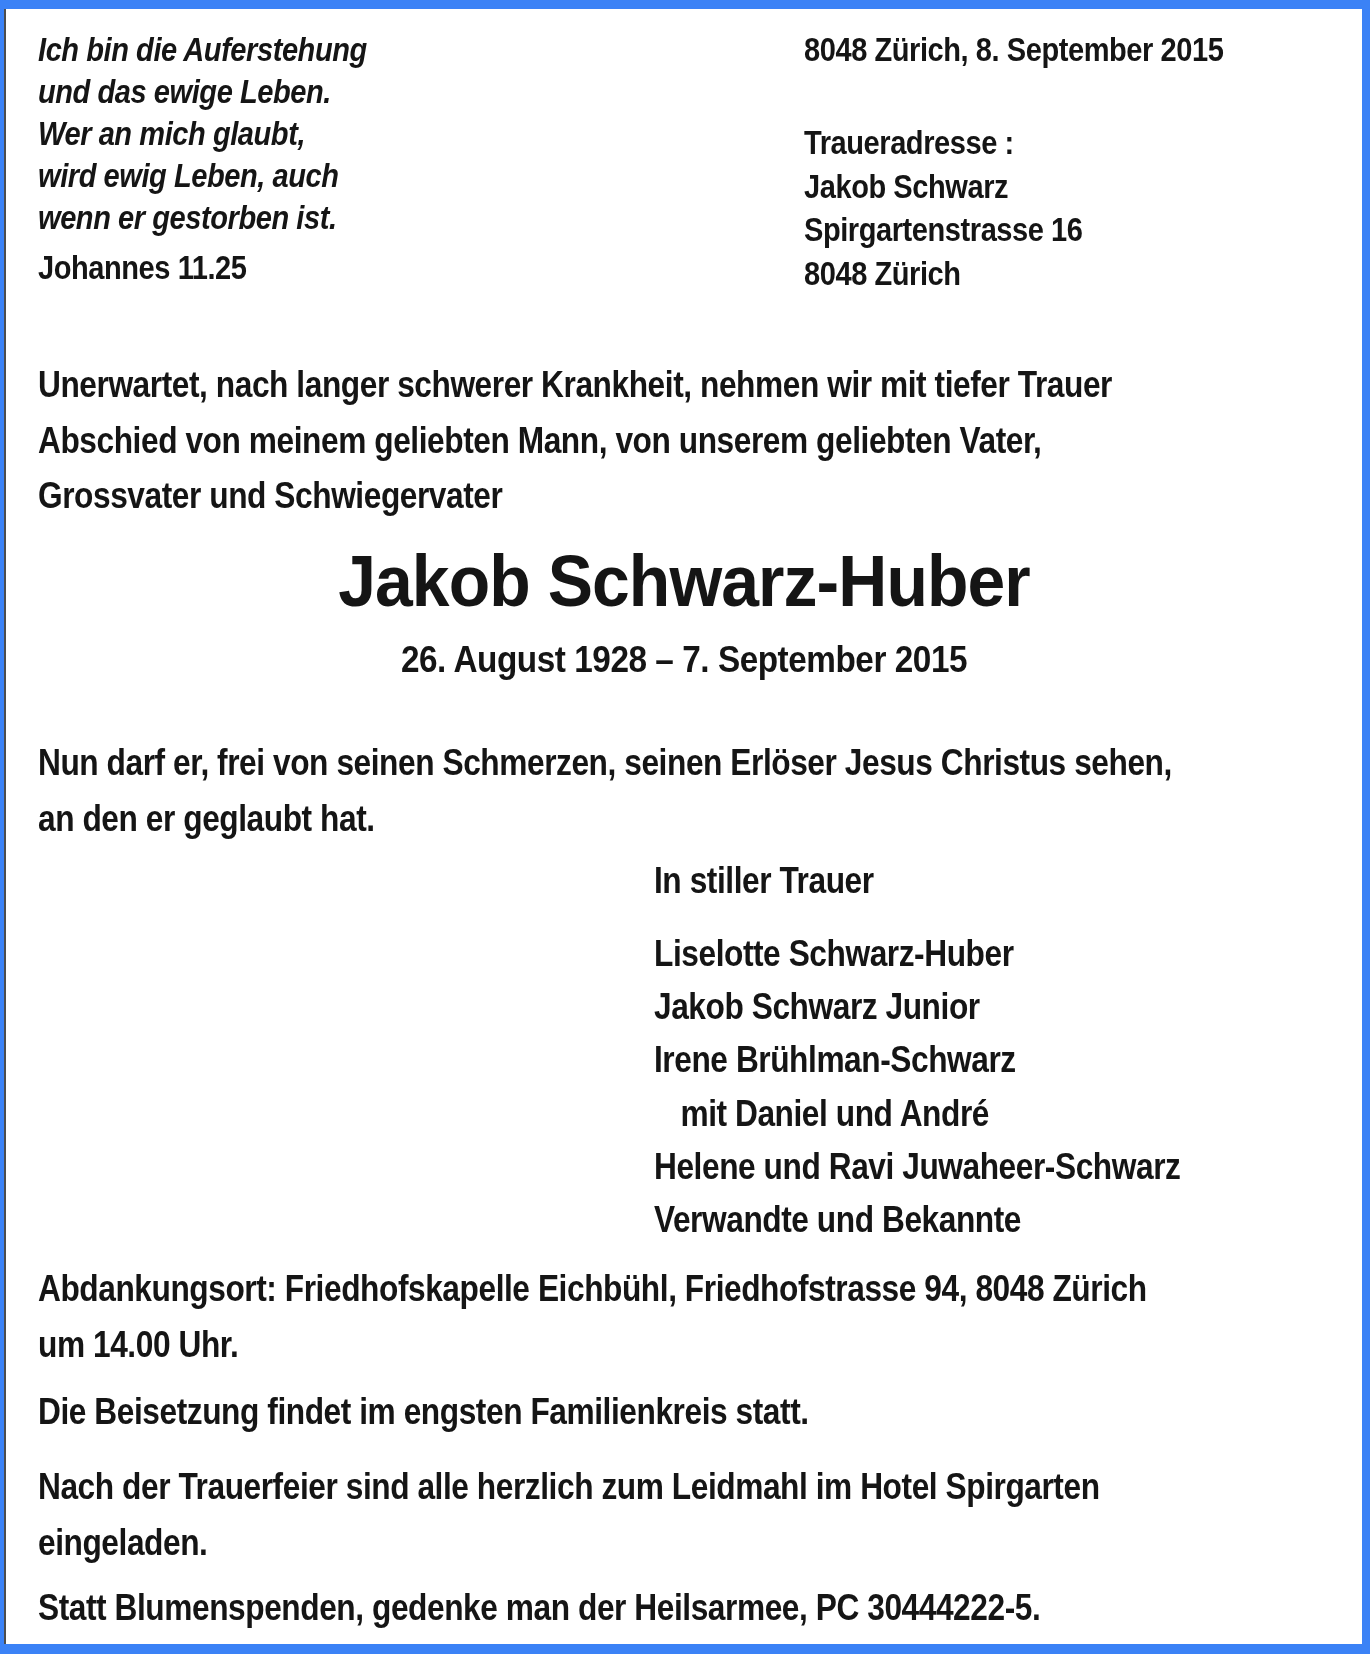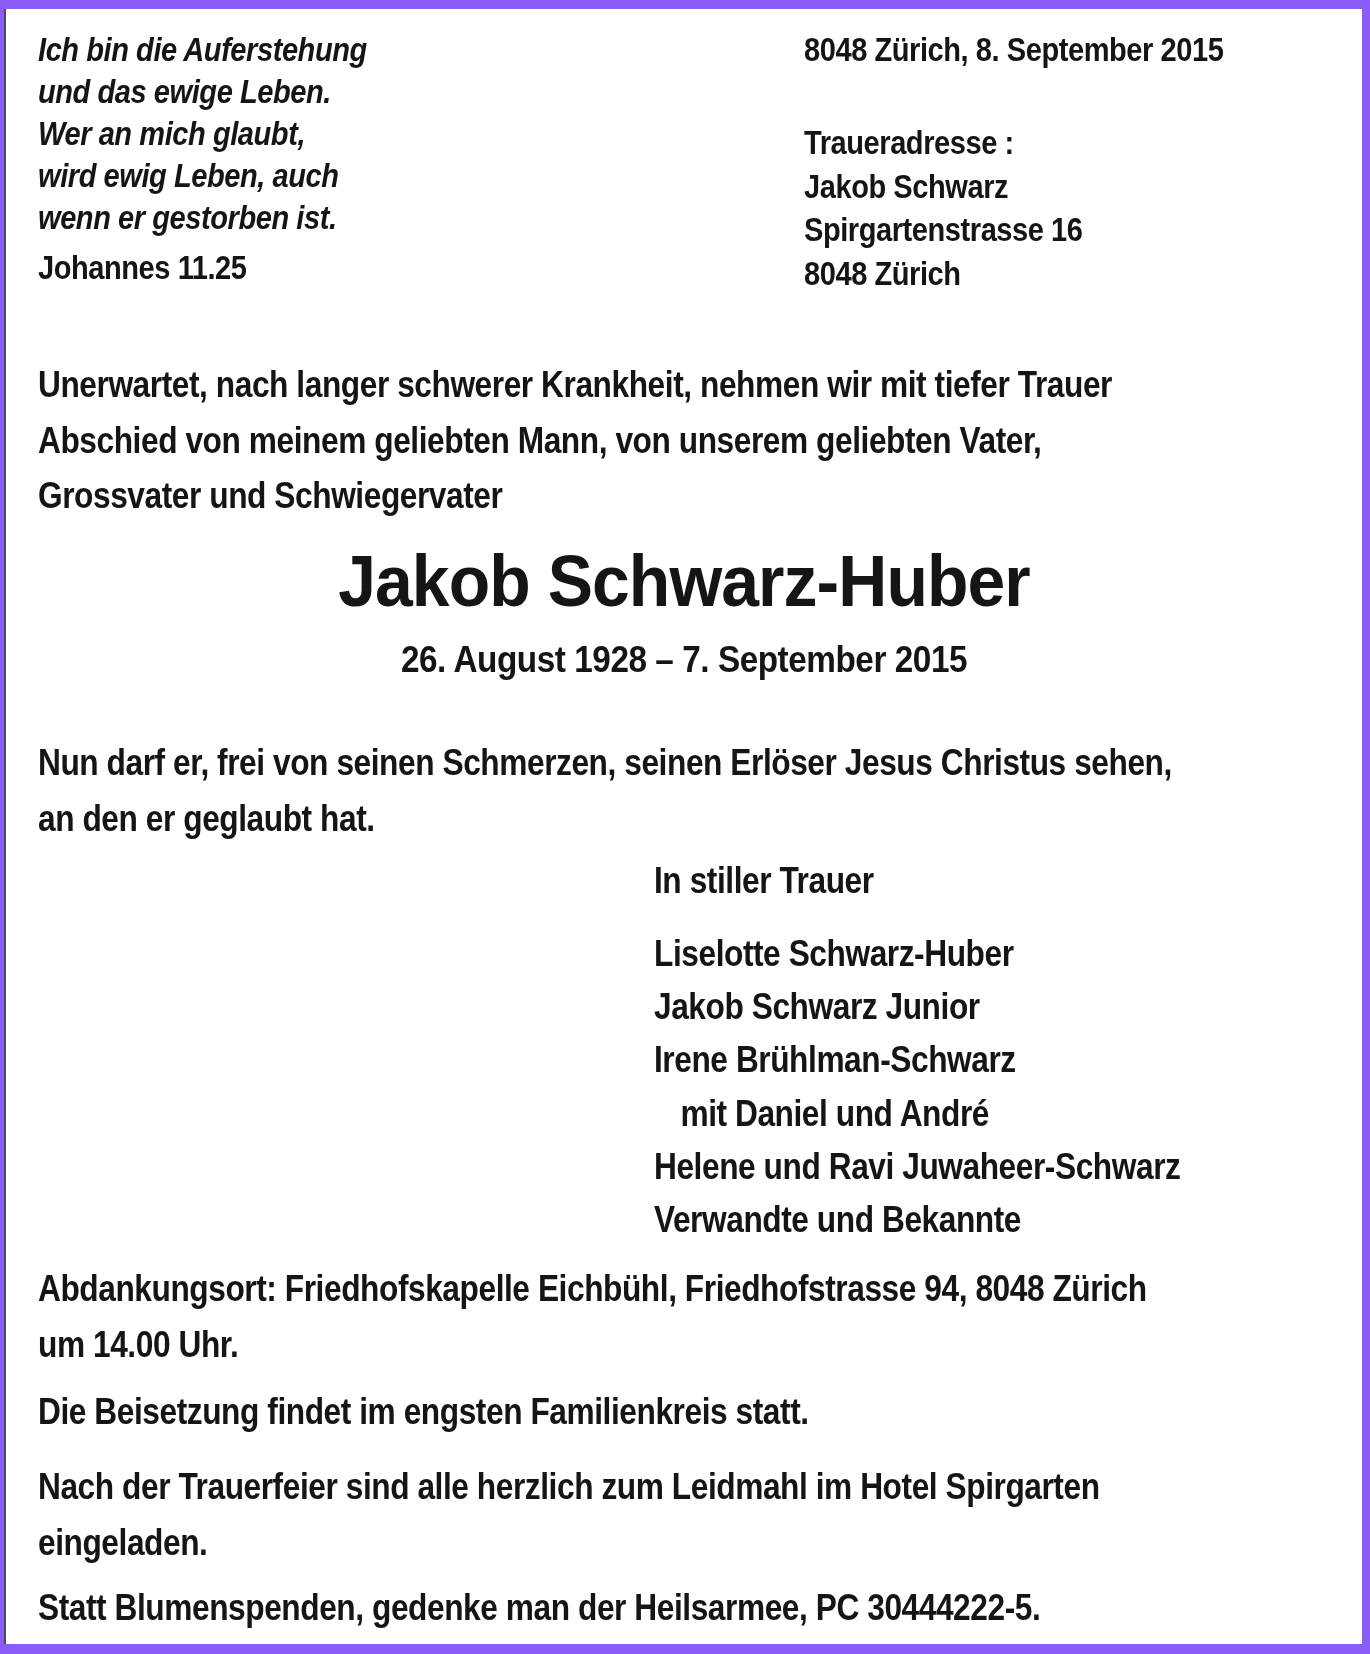--- a/index.html
+++ b/index.html
@@ -1,19 +1,19 @@
 <!DOCTYPE html>
 <html><head>
 <meta charset="utf-8">
 <style>
   html,body{margin:0;padding:0;background:#ffffff;}
   .frame{
     position:relative;
     width:1370px;height:1654px;
-    background:#8b5cf6;
+    background:#3b82f6;
     font-family:"Liberation Sans", sans-serif;
     color:#151515;
     overflow:hidden;
   }
   .page{
     position:absolute;
     top:9px;left:4px;right:8px;bottom:10px;
     background:#ffffff;
     border-left:2px solid #4d4d4d;
   }

